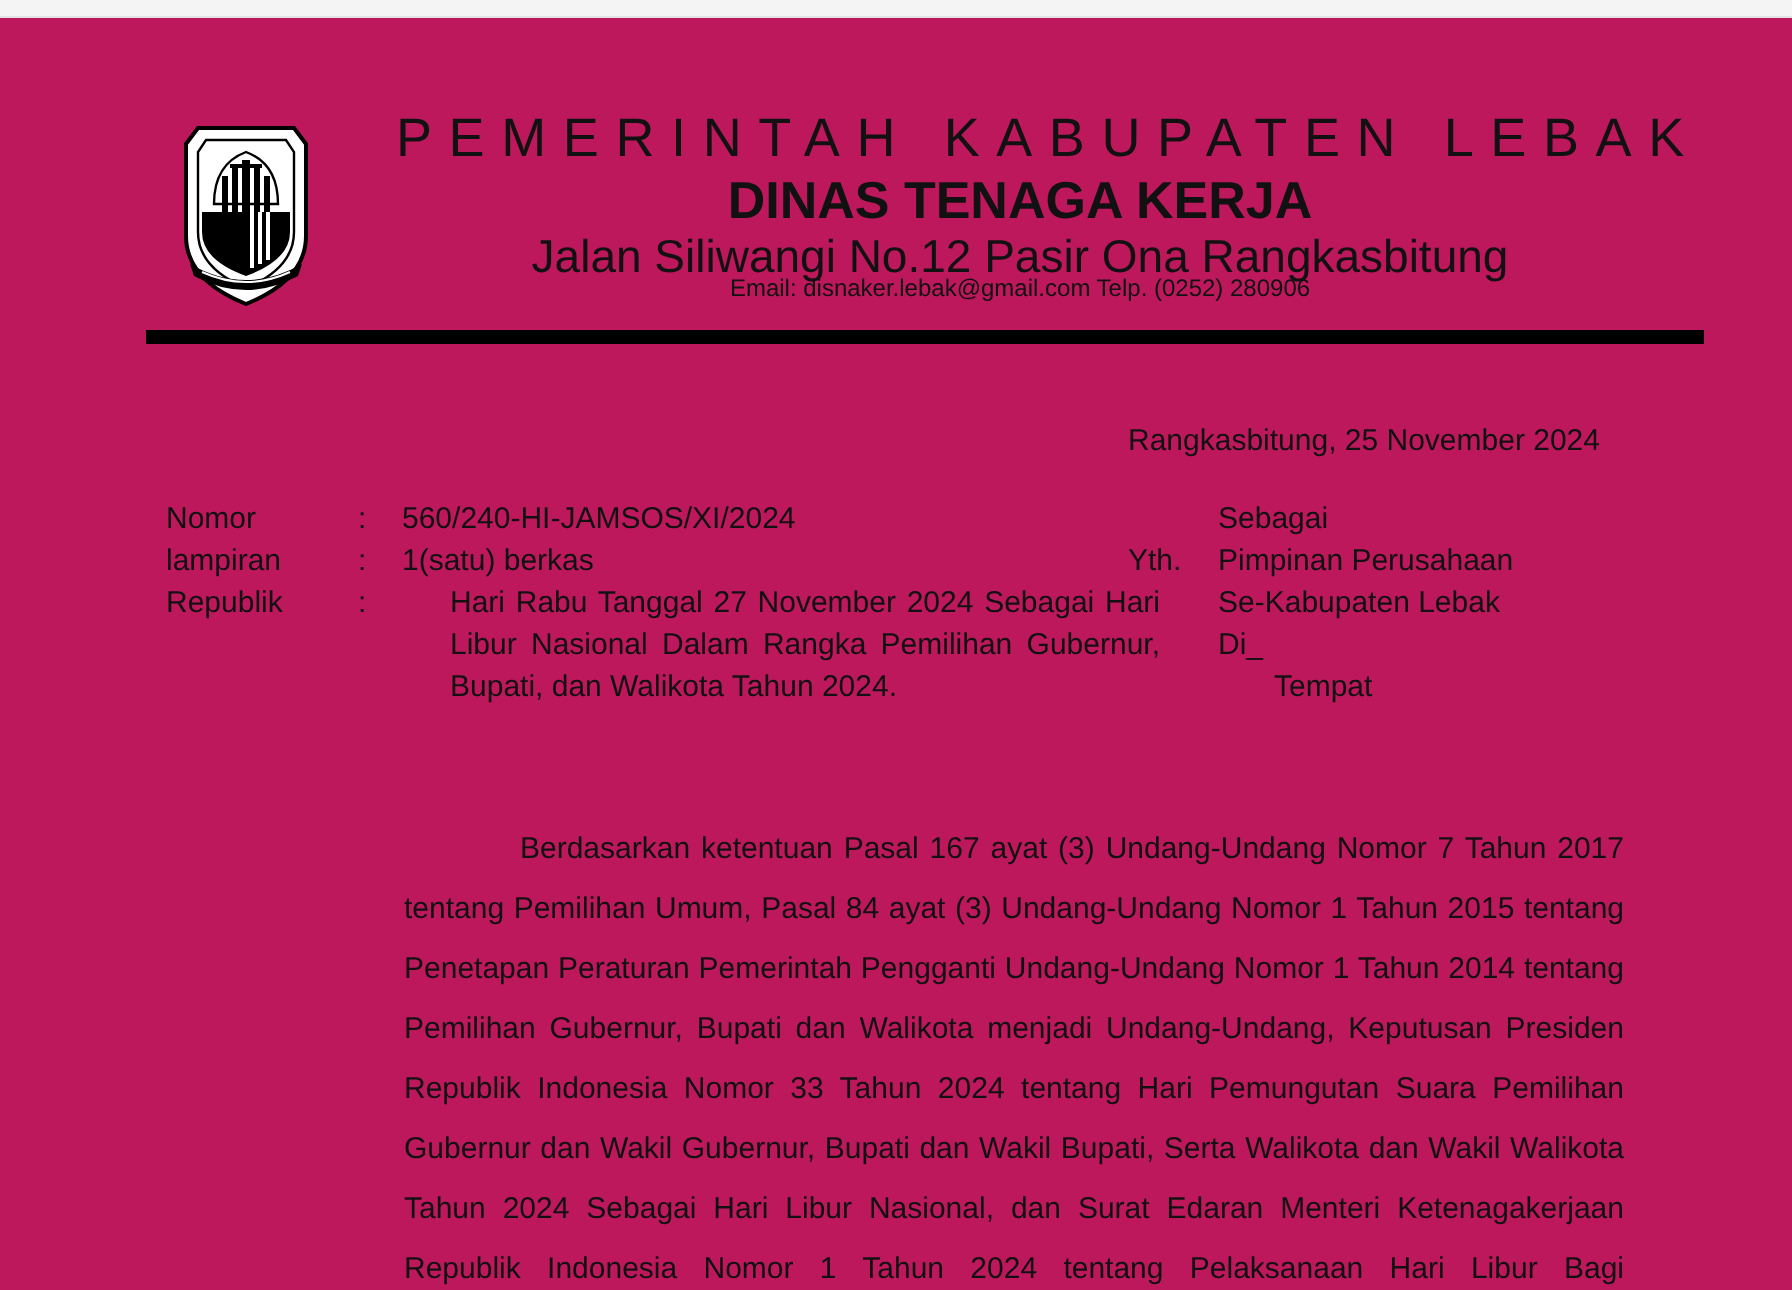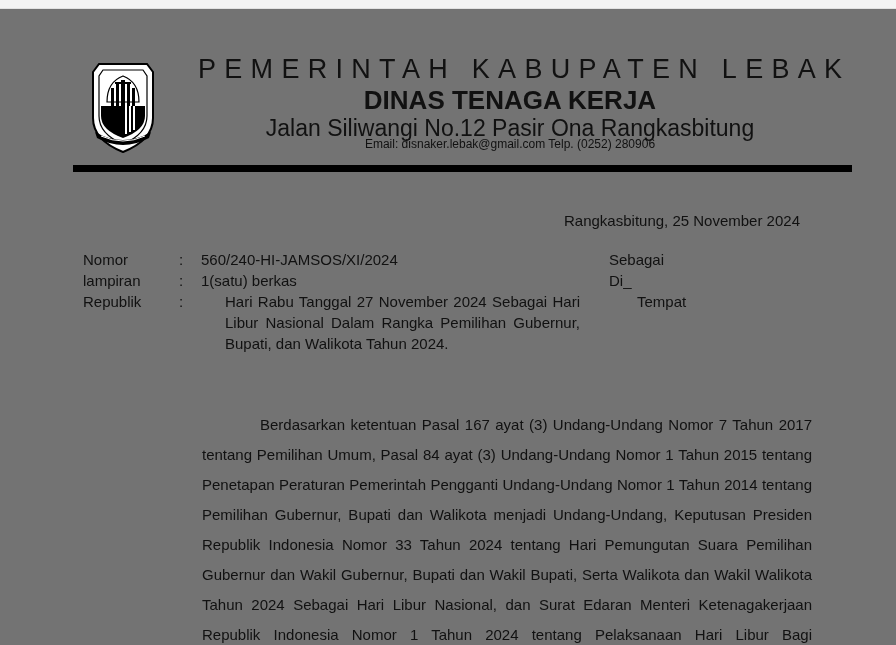--- a/index.html
+++ b/index.html
@@ -1,18 +1,18 @@
 <!DOCTYPE html>
 <html><head>
 <meta charset="utf-8">
 <style>
   html, body { margin:0; padding:0; }
   body { width:896px; height:645px; background:#f4f4f4; overflow:hidden; position:relative; font-family:"Liberation Sans", sans-serif; color:#111; }
   .topbar { position:absolute; left:0; top:0; width:896px; height:8px; background:#f4f4f4; border-bottom:1px solid #e2e2e2; }
-  .page { position:absolute; left:0; top:9px; width:896px; height:636px; background:#737373; }
+  .page { position:absolute; left:0; top:9px; width:896px; height:636px; background:#be185d; }
   .logo { position:absolute; left:89px; top:49px; width:68px; height:96px; }
   .h1 { position:absolute; left:198px; top:45px; width:630px; text-align:center; font-size:27px; letter-spacing:8.3px; white-space:nowrap; }
   .h2 { position:absolute; left:190px; top:76px; width:640px; text-align:center; font-size:26px; font-weight:bold; white-space:nowrap; }
   .h3 { position:absolute; left:190px; top:106px; width:640px; text-align:center; font-size:23px; white-space:nowrap; }
   .h4 { position:absolute; left:190px; top:128px; width:640px; text-align:center; font-size:12px; white-space:nowrap; }
   .rule { position:absolute; left:73px; top:156px; width:779px; height:7px; background:#000; }
   .date { position:absolute; left:564px; top:203px; font-size:15px; white-space:nowrap; }
   .meta { position:absolute; left:83px; top:240px; font-size:15px; line-height:21px; }
   .meta .row { display:flex; }
   .meta .lbl { width:96px; }
@@ -78,21 +78,26 @@
       <span class="val multi">Hari Rabu Tanggal 27 November 2024 Sebagai Hari Libur Nasional Dalam Rangka Pemilihan Gubernur, Bupati, dan Walikota Tahun 2024.</span>
     </div>
   </div>
 
   <div class="addr">
     <div class="row">
         <span class="pre"></span>
         <span>Sebagai</span>
       </div>
     <div class="row">
+        <span class="pre">Yth.</span>
+        <span>Pimpinan Perusahaan</span>
+      </div>
+    <div class="row">
         <span class="pre"></span>
+        <span>Se-Kabupaten Lebak</span>
       </div>
     <div class="row">
         <span class="pre"></span>
         <span>Di_</span>
       </div>
     <div class="row">
         <span class="pre"></span>
         <span class="indent">Tempat</span>
       </div>
   </div>

